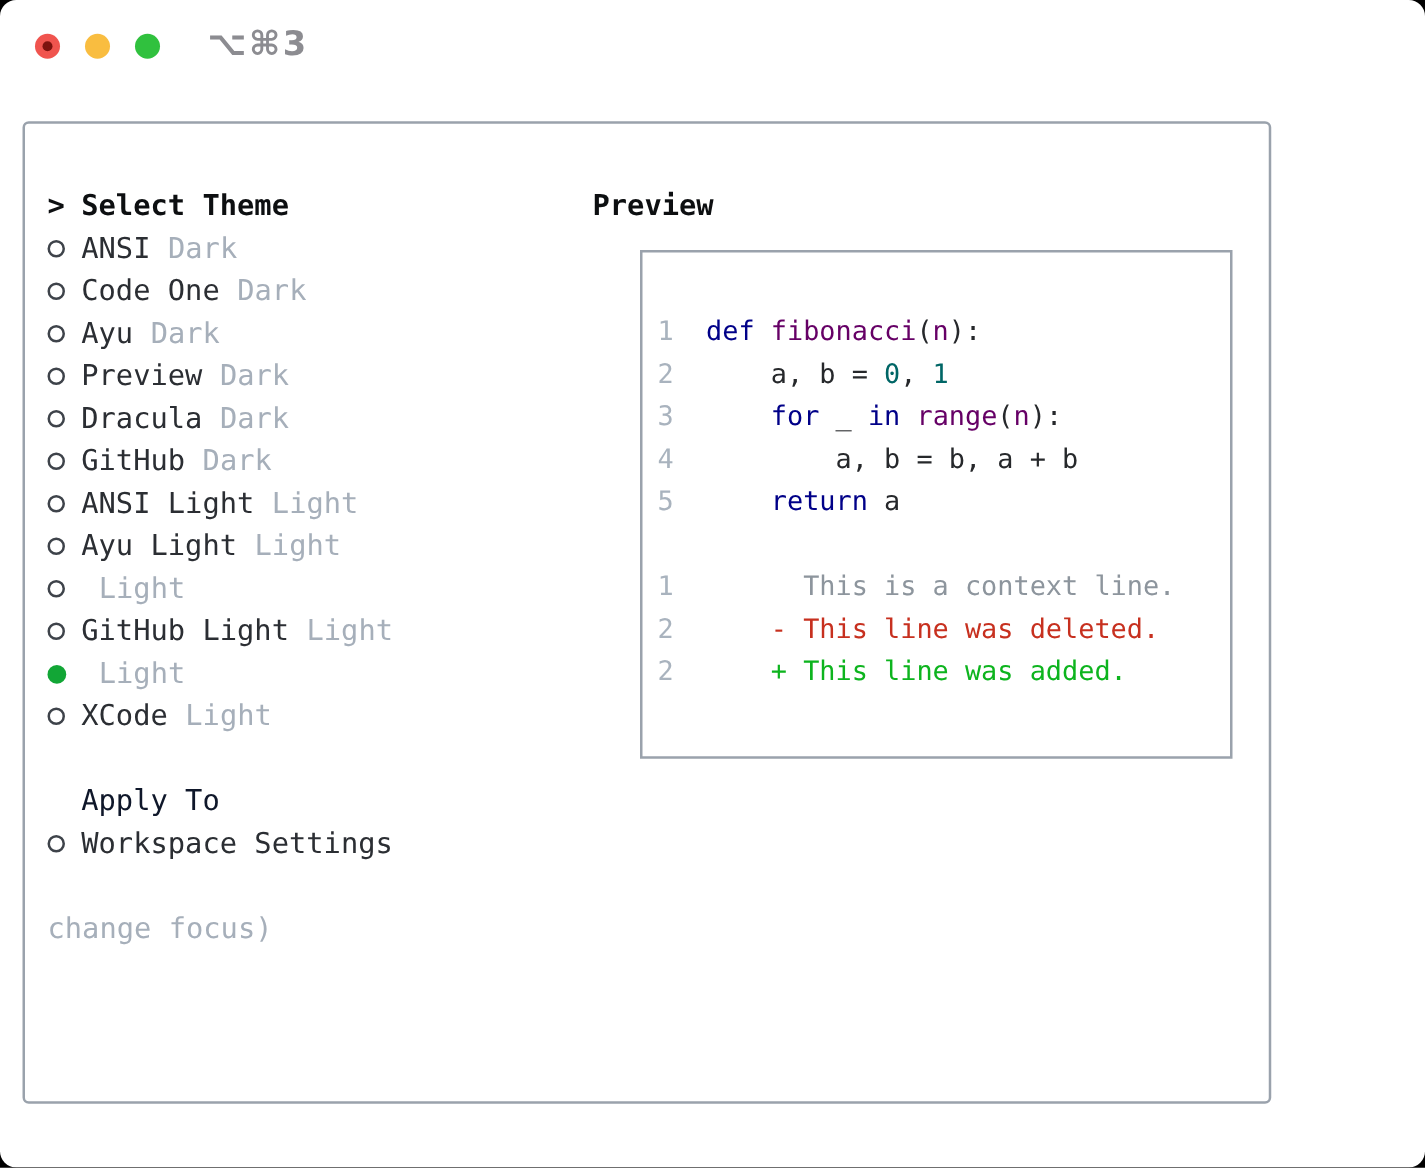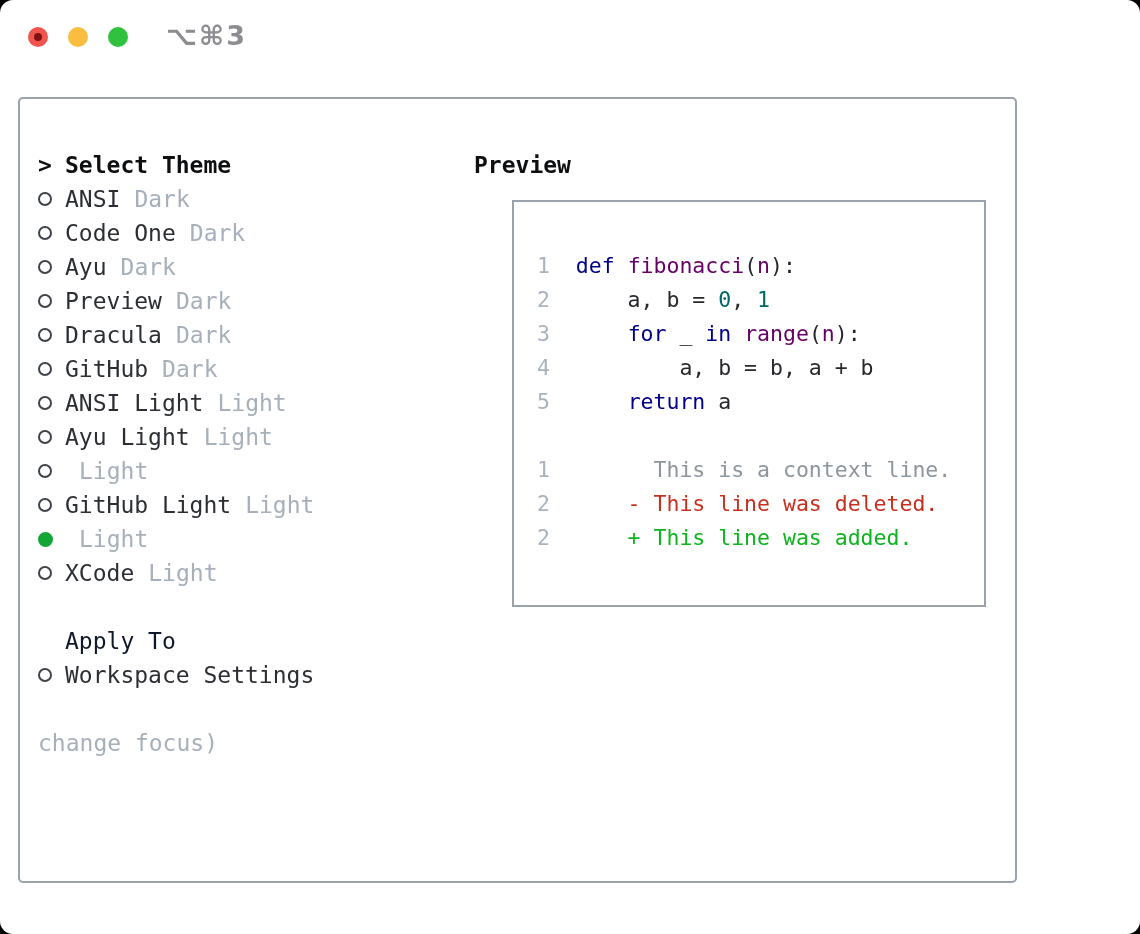--- a/index.html
+++ b/index.html
@@ -38,21 +38,21 @@
   .row-header .lbl{font-weight:bold;color:var(--header-black)}
   .row-subheader .lbl{color:#0f172a}
   .row-option.selected .lbl{color:var(--selected-green)}
   .sfx{color:var(--muted-gray);margin-left:14px}
   .row-help{color:var(--muted-gray)}
   
   .preview-title{position:absolute;left:454px;top:49px;font-size:23px;line-height:34px;
     font-weight:bold;color:var(--header-black)}
   .preview-box{position:absolute;left:492px;top:101px;width:470px;height:403px;
     border:2px solid var(--border-gray);background:#fff}
-  .code{position:absolute;left:23px;top:47px;font-size:21.5px;line-height:34px;white-space:pre}
+  .code{position:absolute;left:12px;top:47px;font-size:21.5px;line-height:34px;white-space:pre}
   .code-line{height:34px}
   .tk-n{color:var(--line-number-gray)}
   .tk-k{color:var(--keyword-blue)}
   .tk-f{color:var(--function-purple)}
   .tk-l{color:var(--literal-teal)}
   .tk-p{color:#26282b}
   .tk-c{color:var(--context-gray)}
   .tk-d{color:var(--deleted-red)}
   .tk-a{color:var(--added-green)}
 </style>

